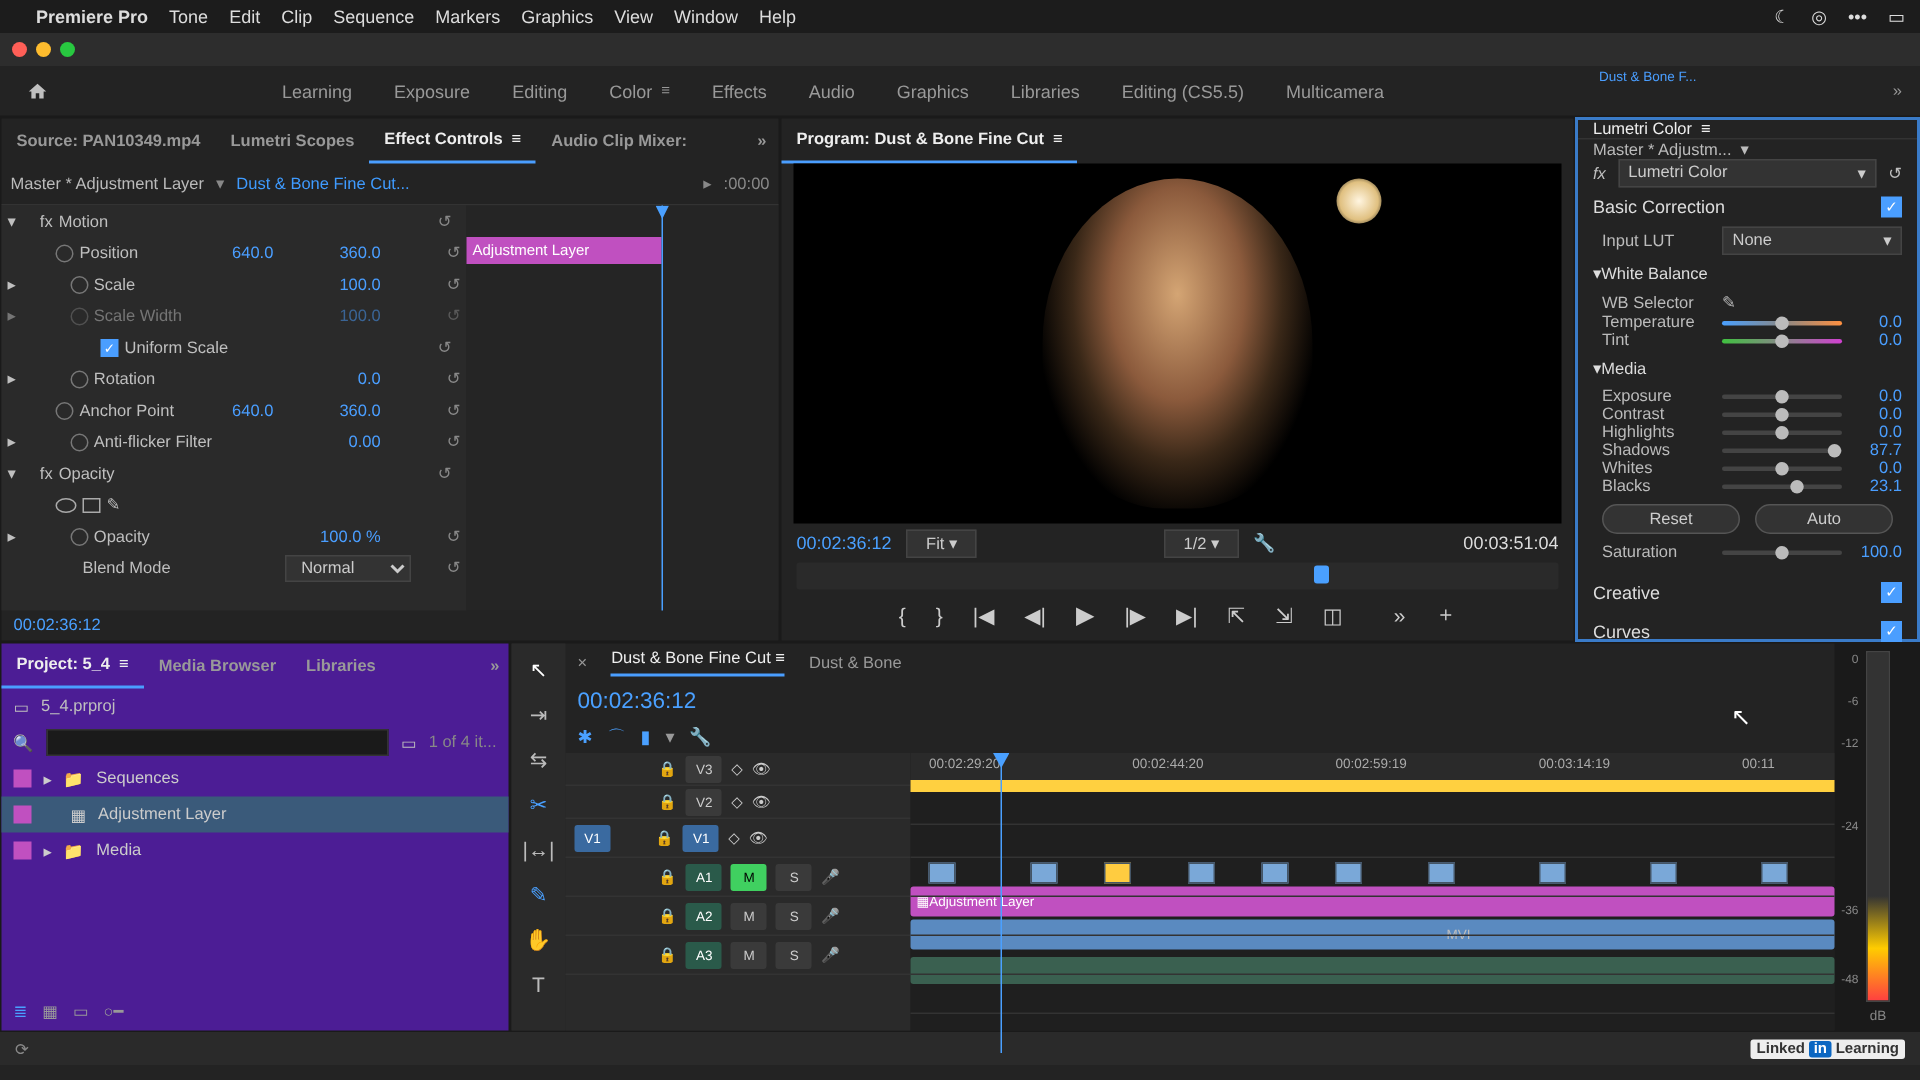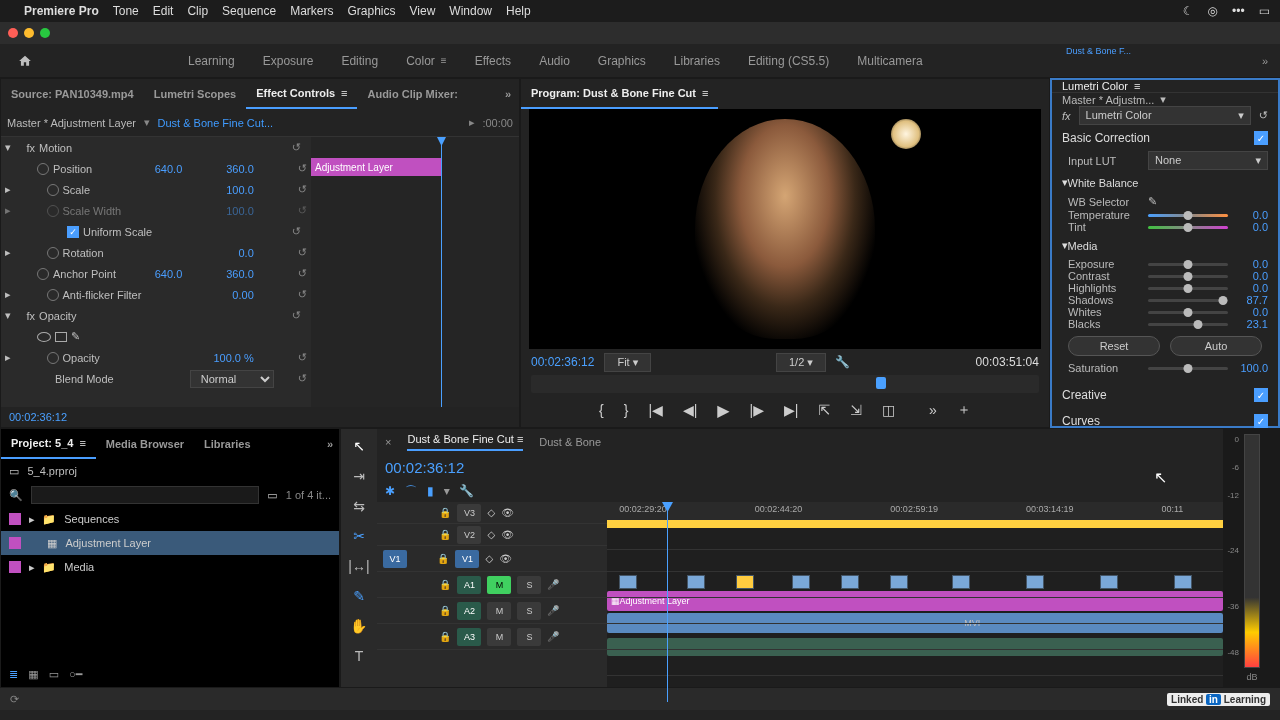--- a/index.html
+++ b/index.html
@@ -88,21 +88,21 @@
 .lum-slider.tint { background: linear-gradient(to right,#40c040,#888,#d040d0); }
 .lum-knob { position: absolute; top: -3px; width: 9px; height: 9px; background: #bbb; border-radius: 50%; transform: translateX(-50%); }
 .lum-val { width: 34px; text-align: right; color: #4a9eff; font-size: 11px; }
 .lum-btns { display: flex; gap: 10px; padding: 6px 16px; }
 .lum-btn { flex: 1; background: #333; border: 1px solid #555; border-radius: 10px; padding: 3px 0; text-align: center; color: #ccc; font-size: 11px; cursor: pointer; }
 .cb-on { width: 14px; height: 14px; background: #4a9eff; margin-left: auto; display: flex; align-items: center; justify-content: center; color: #fff; font-size: 10px; }
 .dropper { width: 14px; height: 14px; color: #bbb; }
 .cursor-arrow { position: absolute; left: 1154px; top: 468px; pointer-events: none; font-size: 16px; color: #fff; z-index: 100; }
 
 
-.proj-panel { width: 340px; background: #000000; border: 1px solid #1a1a1a; display: flex; flex-direction: column; }
+.proj-panel { width: 340px; background: #4c1d95; border: 1px solid #1a1a1a; display: flex; flex-direction: column; }
 .proj-row { height: 24px; display: flex; align-items: center; padding: 0 8px; gap: 8px; font-size: 11px; }
 .proj-row.search input { background: #1a1a1a; border: 1px solid #333; color: #ccc; flex: 1; padding: 2px 6px; font-size: 11px; }
 .proj-count { margin-left: auto; color: #888; }
 .proj-hdr2 { height: 22px; background: #2d2d2d; display: flex; align-items: center; padding: 0 8px; gap: 8px; color: #ccc; border-bottom: 1px solid #333; }
 .proj-item { height: 24px; display: flex; align-items: center; padding: 0 8px; gap: 8px; color: #ccc; }
 .proj-item.sel { background: #3a5a7a; }
 .proj-swatch { width: 12px; height: 12px; }
 .proj-foot { margin-top: auto; height: 26px; display: flex; align-items: center; padding: 0 8px; gap: 10px; color: #999; }
 
 

